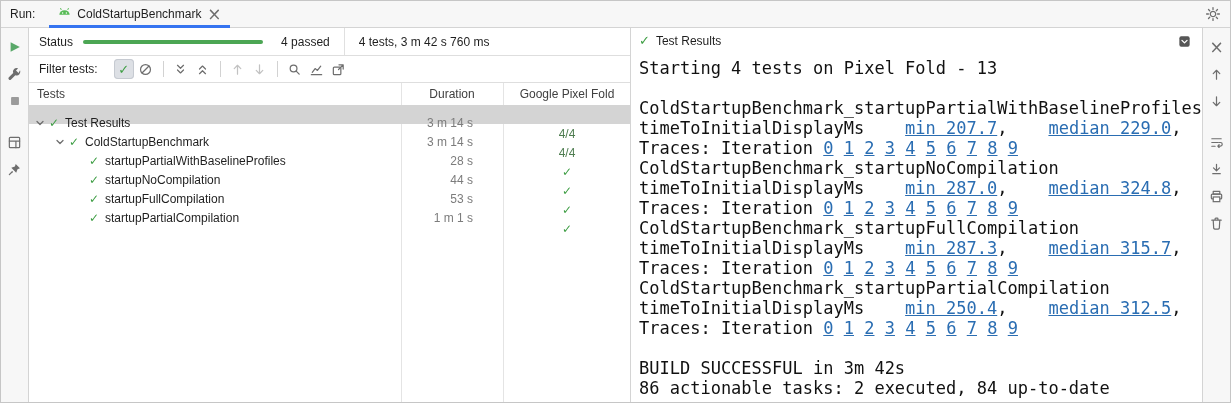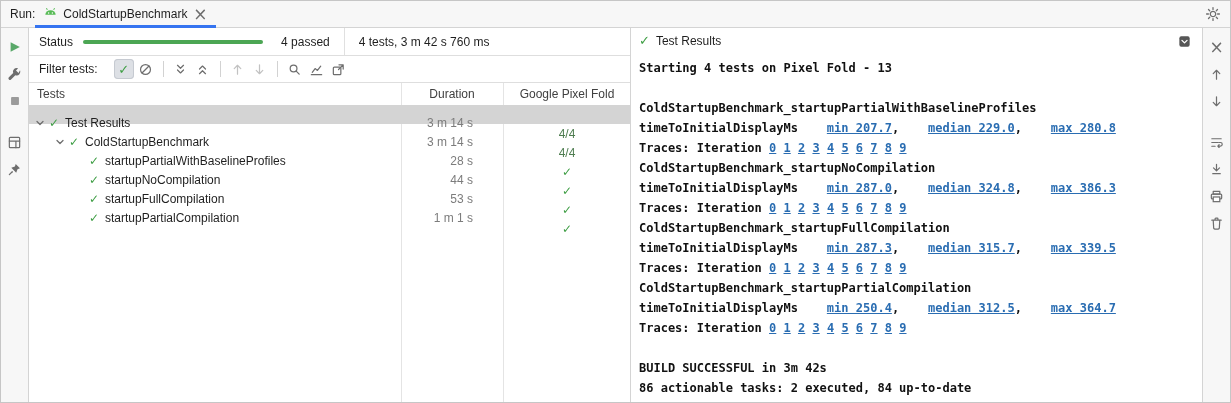--- a/index.html
+++ b/index.html
@@ -8,21 +8,21 @@
     width:1231px; height:403px; overflow:hidden;
     font-family:"Liberation Sans","DejaVu Sans",sans-serif;
     font-size:12px; color:#1f1f1f; background:#f7f7f7;
   }
   .app { width:1231px; height:403px; display:flex; flex-direction:column;
          border:1px solid #c6c6c6; background:#f7f7f7; }
 
   
   .topbar { flex:0 0 27px; display:flex; align-items:stretch; padding-left:9px;
             border-bottom:1px solid var(--border,#d4d4d4); background:#f7f7f7; }
-  .run-label { align-self:center; }
+  .run-label { align-self:center; margin-right:14px; }
   .tab { display:flex; align-items:center; gap:5px; padding:0 8px; position:relative; cursor:default; }
   .tab::after { content:""; position:absolute; left:0; right:0; bottom:-1px; height:3px;
                 background:var(--tab-underline,#3574F0); }
   .topbar-right { margin-left:auto; display:flex; align-items:center; gap:6px; padding-right:7px; }
 
   
   .main { flex:1; display:flex; min-height:0; }
   .side-toolbar { width:28px; background:#f7f7f7; display:flex; flex-direction:column;
                   align-items:center; padding-top:9px; gap:7px; }
   .left-toolbar { border-right:1px solid var(--border,#d4d4d4); }
@@ -76,21 +76,21 @@
   .pass-count { color:var(--pass-count,#4E7D50); }
   .device-check { color:var(--check-green,#3E9E44); font-weight:bold; }
 
   
   .console-panel { flex:1; min-width:0; background:#fff; display:flex; flex-direction:column; }
   .console-header { flex:0 0 26px; display:flex; align-items:center; gap:6px; padding:0 8px; }
   .console-title { color:#1f1f1f; }
   .console-header .right { margin-left:auto; display:flex; align-items:center; gap:4px; }
   .console-output { flex:1; overflow:hidden; padding:4px 8px 2px 8px;
                     font-family:"DejaVu Sans Mono","Liberation Mono",monospace;
-                    font-size:12px; line-height:20px; font-weight:bold;
+                    font-size:17px; line-height:20px; font-weight:normal;
                     white-space:pre; color:#111; }
   .cline { height:20px; }
   .clink { color:var(--link,#2A6DB2); text-decoration:underline; cursor:pointer; }
 </style>
 </head>
 <body>
 
 <div class="app">
 
   <div class="topbar">

